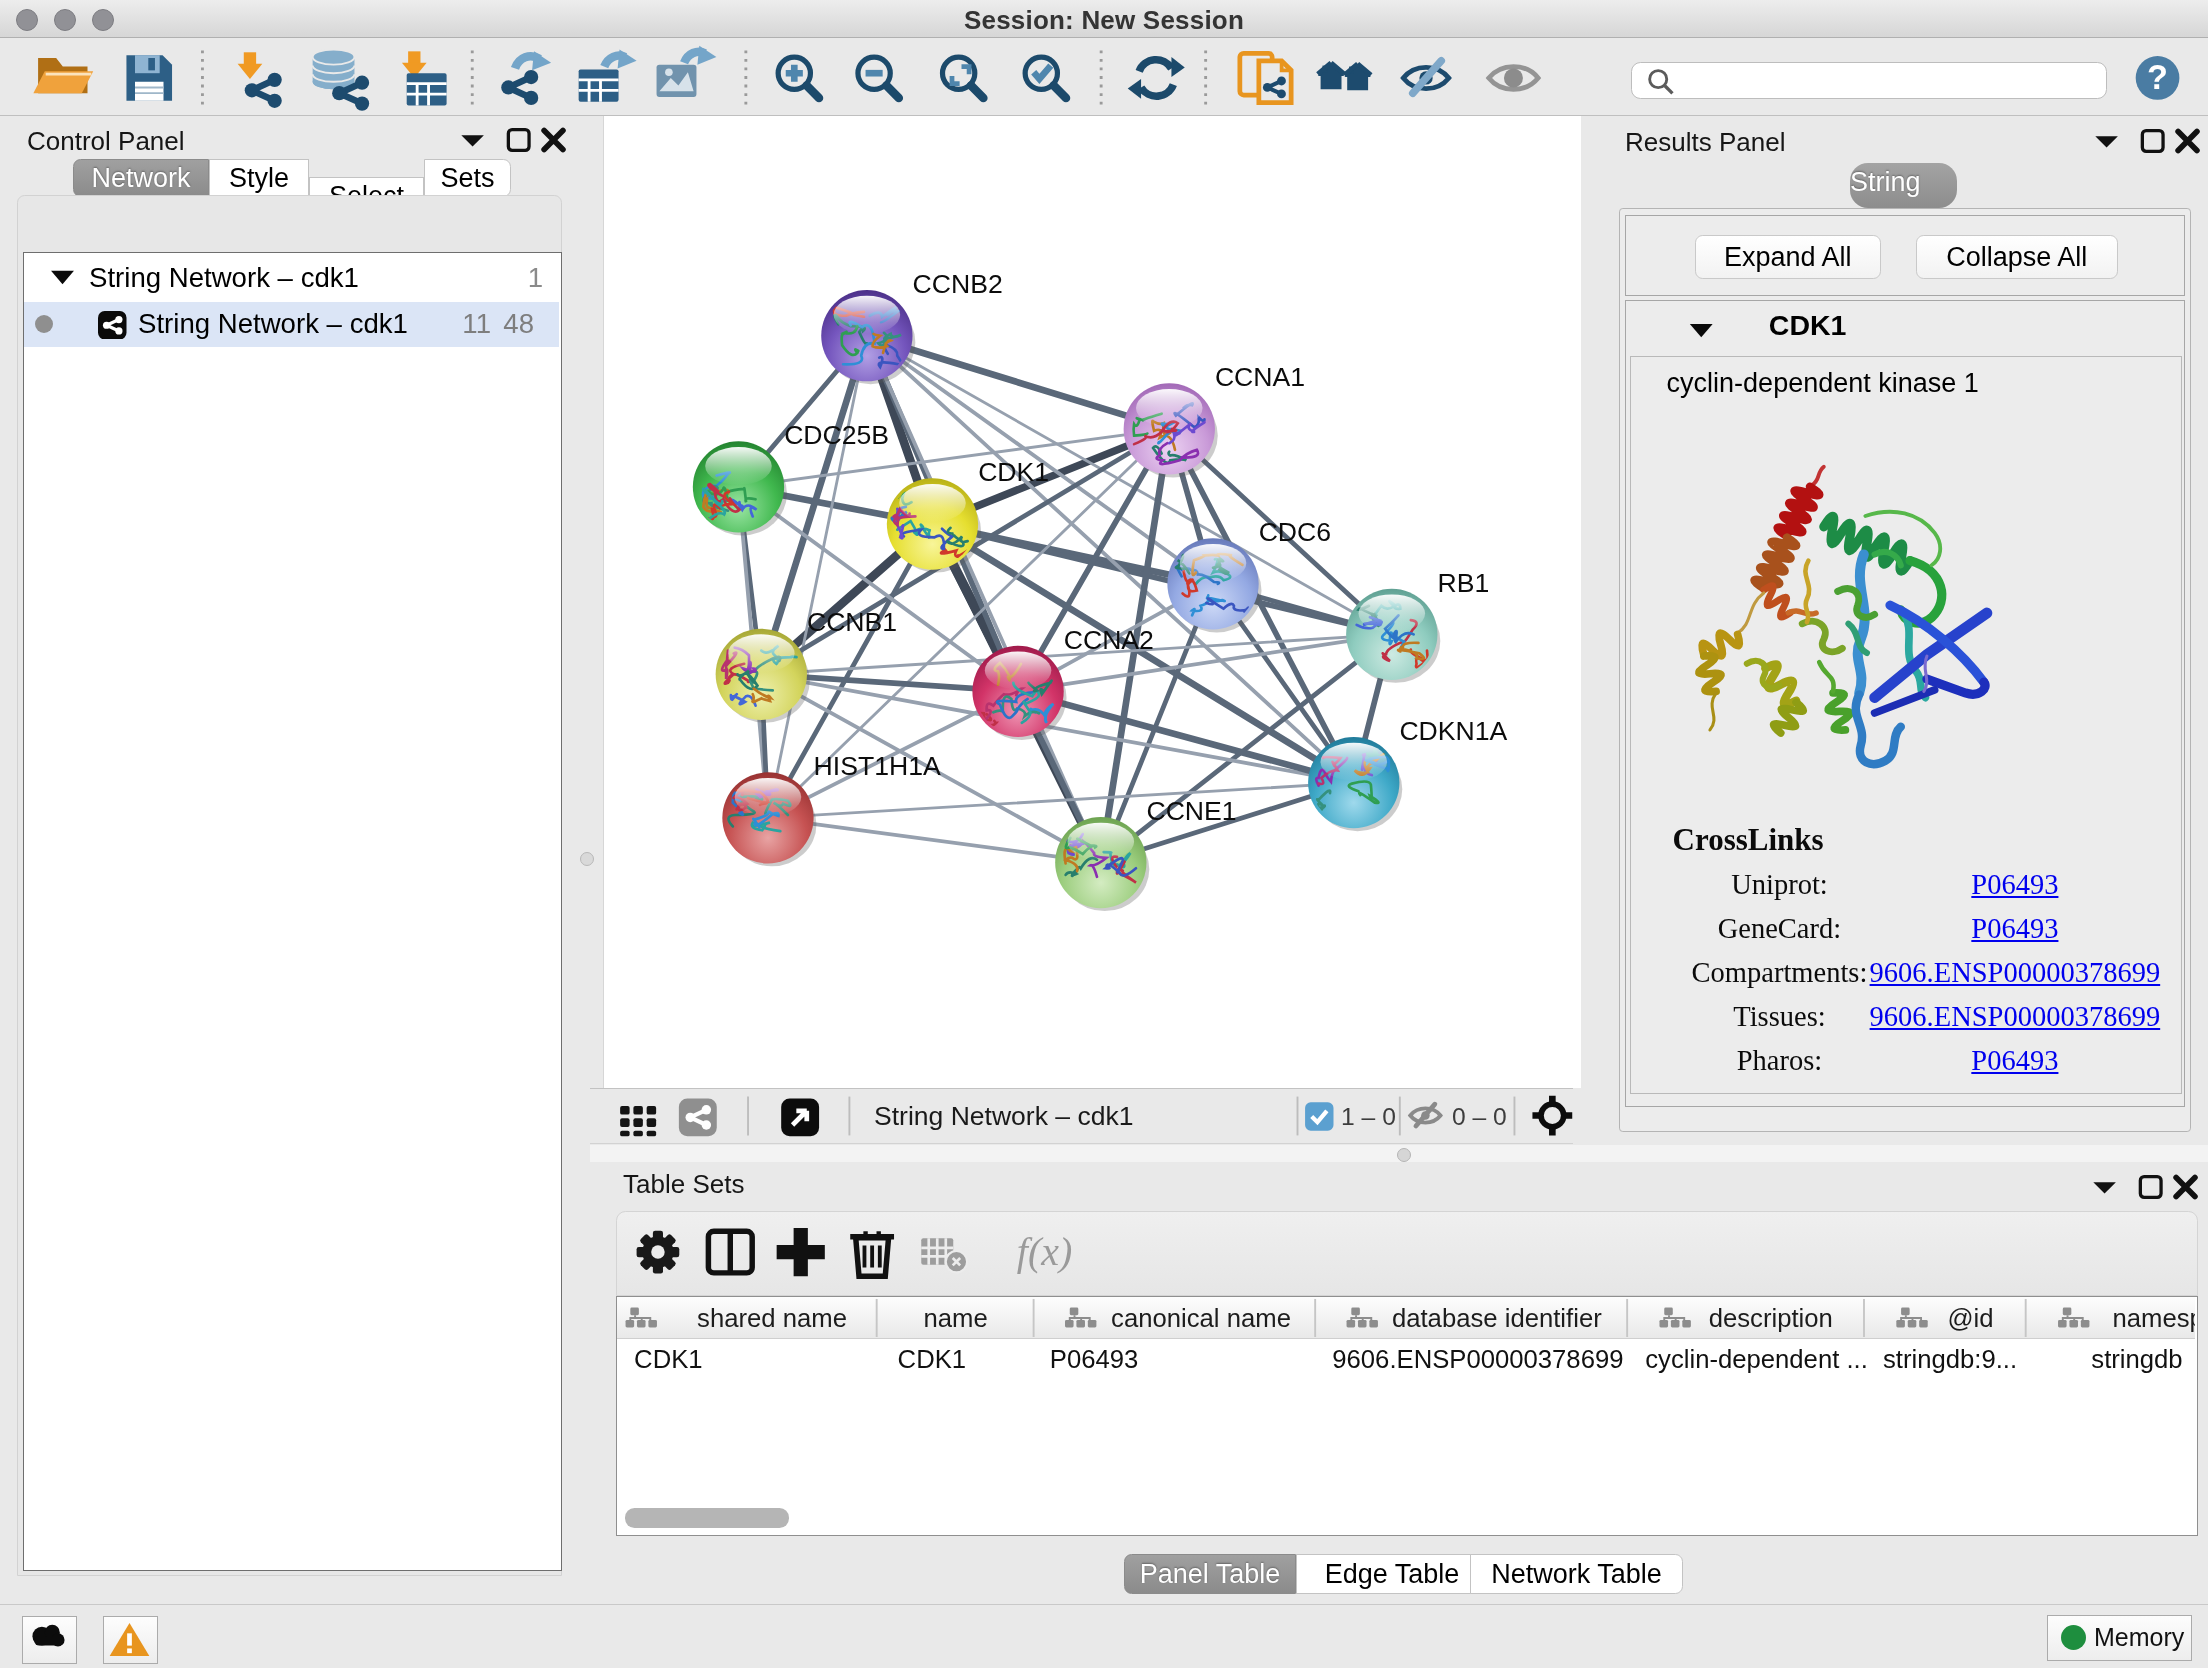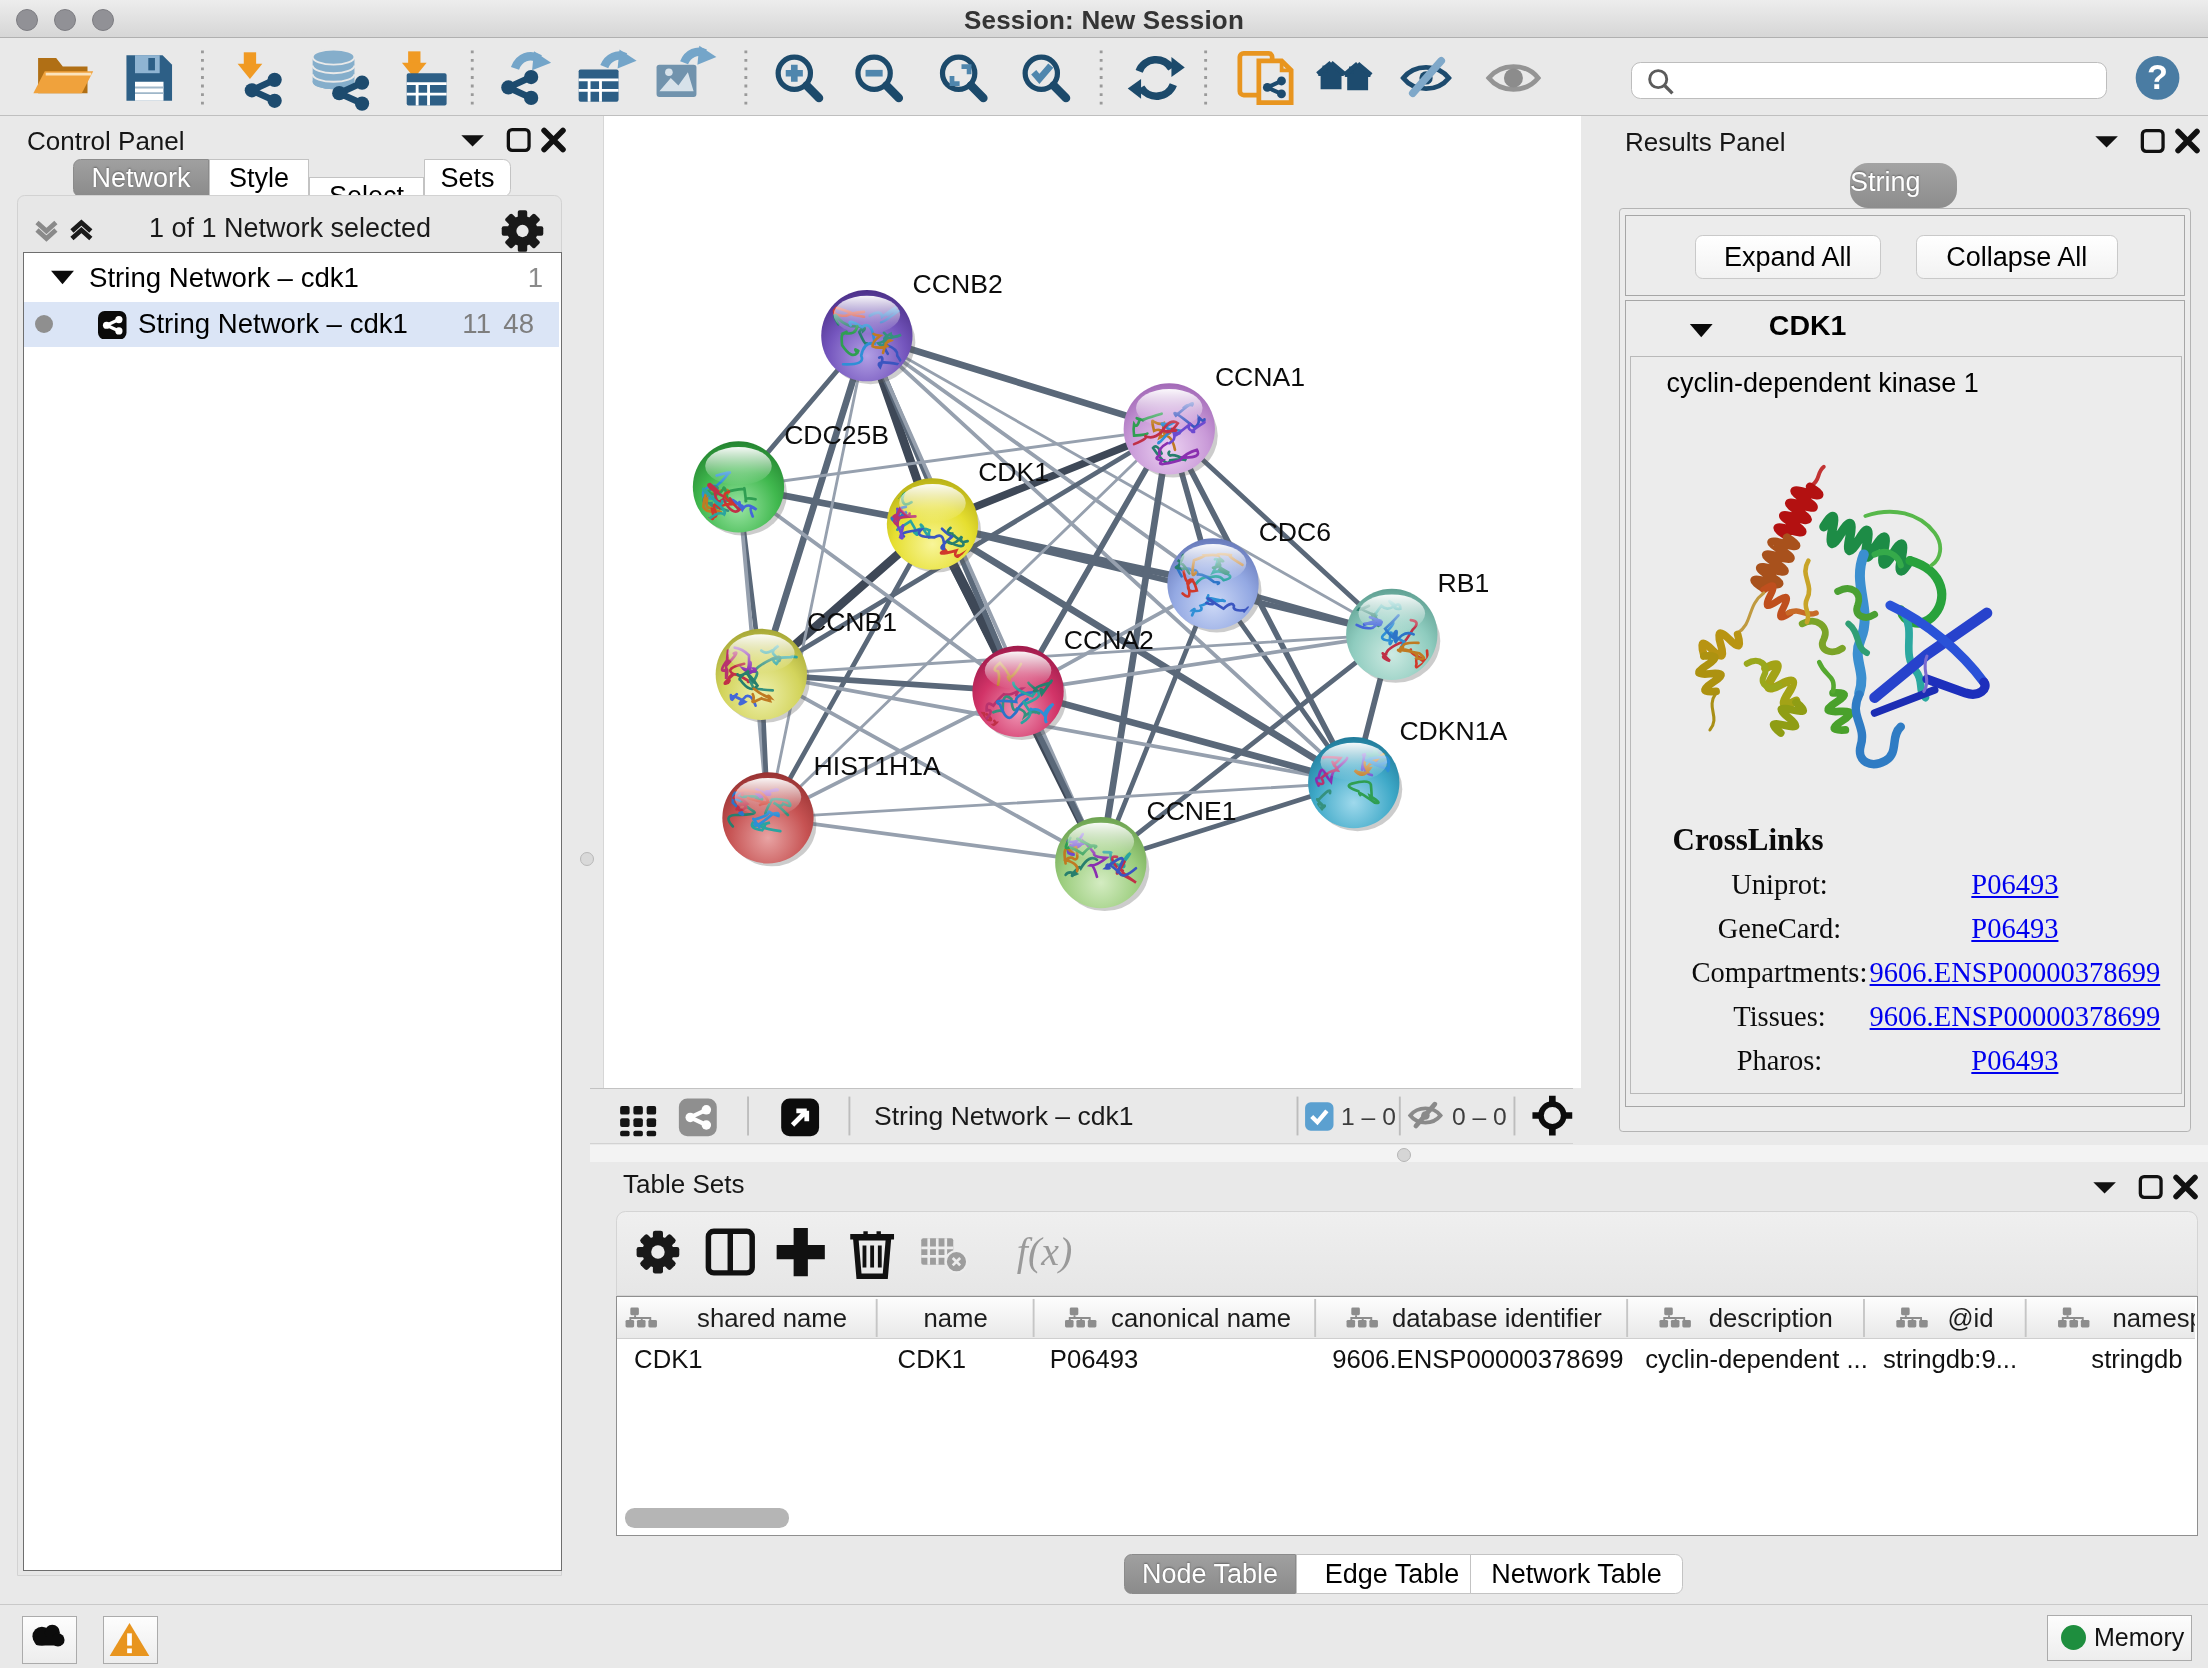--- a/index.html
+++ b/index.html
@@ -213,45 +213,20 @@
       <rect x="54" y="6" width="22" height="22" rx="4" fill="none" stroke="#111" stroke-width="3.5"></rect>
       <path d="M92,7 L112,27 M112,7 L92,27" stroke="#111" stroke-width="6" stroke-linecap="round"></path>
     </svg>
     <div id="cp-tabs" class="abs">
       <div class="tab sel" style="left:73px;width:136px;border-radius:7.6px 0 0 7.6px;">Network</div>
       <div class="tab" style="left:209px;width:100px;">Style</div>
       <div class="tab" style="left:309px;width:115px;margin-top:18px;">Select</div>
       <div class="tab" style="left:424px;width:87px;border-radius:0 7.6px 7.6px 0;">Sets</div>
     </div>
     <div class="abs" style="left:17px;top:79px;width:545px;height:1381px;background:#e7e7e7;border:1px solid #d2d2d2;border-radius:7.6px 7.6px 0 0;"></div>
-    <div class="abs" style="left:23px;top:95px;width:534px;height:40px;">
-      <svg class="abs" style="left:7.6px;top:3.8px;" width="114" height="34" viewBox="0 0 120 36">
-        <g fill="none" stroke="#8a8a8a" stroke-width="5">
-          <path d="M6,8 L16,17 L26,8"></path>
-            <path d="M6,16 L16,25 L26,16"></path>
-        </g>
-        <g fill="none" stroke="#1a1a1a" stroke-width="5">
-          <path d="M43,17 L53,8 L63,17"></path>
-            <path d="M43,25 L53,16 L63,25"></path>
-        </g>
-      </svg>
-      <div class="abs" style="left:0;width:100%;text-align:center;top:1.9px;font-size:27px;color:#1a1a1a;">1 of 1 Network selected</div>
-      <svg class="abs" style="left:474px;top:-1.9px;" width="51" height="44" viewBox="0 0 54 46">
-        <g transform="translate(27,23)" fill="#191919">
-          <circle r="16"></circle>
-          <g>
-            <rect x="-5" y="-22" width="10" height="44" rx="2"></rect>
-            <rect x="-5" y="-22" width="10" height="44" rx="2" transform="rotate(45)"></rect>
-            <rect x="-5" y="-22" width="10" height="44" rx="2" transform="rotate(90)"></rect>
-            <rect x="-5" y="-22" width="10" height="44" rx="2" transform="rotate(135)"></rect>
-          </g>
-          <circle r="6.5" fill="#e7e7e7"></circle>
-        </g>
-      </svg>
-    </div>
     <div class="abs" style="left:23px;top:136px;width:539px;height:1319px;background:#fff;border:1.9px solid #6e6e6e;">
       <div class="trow" style="top:1.9px;height:47px;">
         <svg class="abs" style="left:26px;top:13.3px;" width="25" height="21" viewBox="0 0 26 22">
             <path d="M1,3 L25,3 L13,17 Z" fill="#0a0a0a"></path>
           </svg>
         <div class="abs" style="left:65px;top:6.7px;">String Network – cdk1</div>
         <div class="abs" style="left:485px;top:6.7px;width:34px;text-align:right;color:#8a8a8a;">1</div>
       </div>
       <div class="trow" style="top:49px;height:45px;background:#dbe5f6;">
         <div class="abs" style="left:10.5px;top:13.3px;width:18px;height:18px;border-radius:50%;background:#8f8f8f;"></div>
@@ -776,21 +751,21 @@
           <text x="455" y="75">P06493</text>
           <text x="752" y="75">9606.ENSP00000378699</text>
           <text x="1081" y="75">cyclin-dependent ...</text>
           <text x="1331" y="75">stringdb:9...</text>
           <text x="1550" y="75">stringdb</text>
         </g>
       </svg>
       <div class="abs" style="left:7.6px;top:211px;width:164px;height:20px;border-radius:9.5px;background:#b5b5b5;"></div>
     </div>
     <div class="abs" style="top:392px;left:534px;height:40px;">
-      <div class="abs" style="left:0;width:172px;height:40px;background:linear-gradient(#a0a0a0,#8b8b8b);color:#fff;font-size:27px;text-align:center;line-height:38px;border:1px solid #8b8b8b;border-radius:7.6px 0 0 7.6px;text-shadow:0 -1px 1.9px rgba(0,0,0,0.35);">Node Table</div>
+      <div class="abs" style="left:0;width:172px;height:40px;background:linear-gradient(#a0a0a0,#8b8b8b);color:#fff;font-size:27px;text-align:center;line-height:38px;border:1px solid #8b8b8b;border-radius:7.6px 0 0 7.6px;text-shadow:0 -1px 1.9px rgba(0,0,0,0.35);">Panel Table</div>
       <div class="abs" style="left:172px;width:192px;height:40px;background:#fff;border:1px solid #c3c3c3;font-size:27px;text-align:center;line-height:38px;">Edge Table</div>
       <div class="abs" style="left:346px;width:213px;height:40px;background:#fff;border:1px solid #c3c3c3;font-size:27px;text-align:center;line-height:38px;border-radius:0 7.6px 7.6px 0;">Network Table</div>
     </div>
   </div>
   <div class="abs" id="bottombar">
     <div class="bbtn" style="left:22px; top:11.4px; width:55px; height:48px;">
       <svg width="51" height="44" viewBox="0 0 54 46">
         <g fill="#0c0c0c">
           <circle cx="20" cy="20" r="10"></circle>
           <circle cx="31" cy="16" r="8"></circle>

